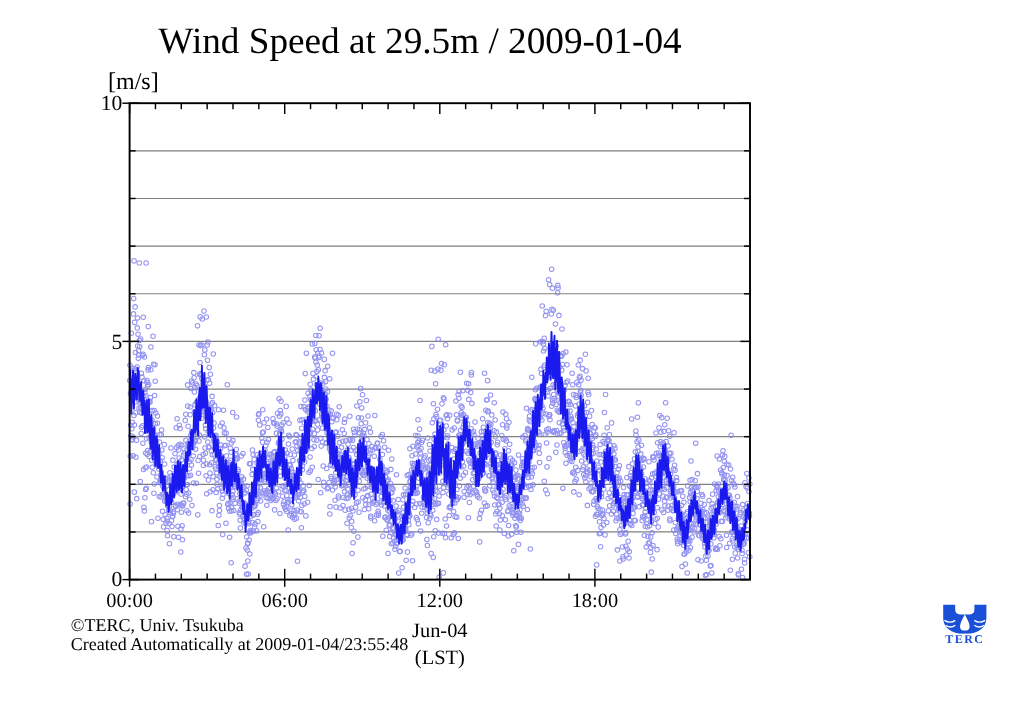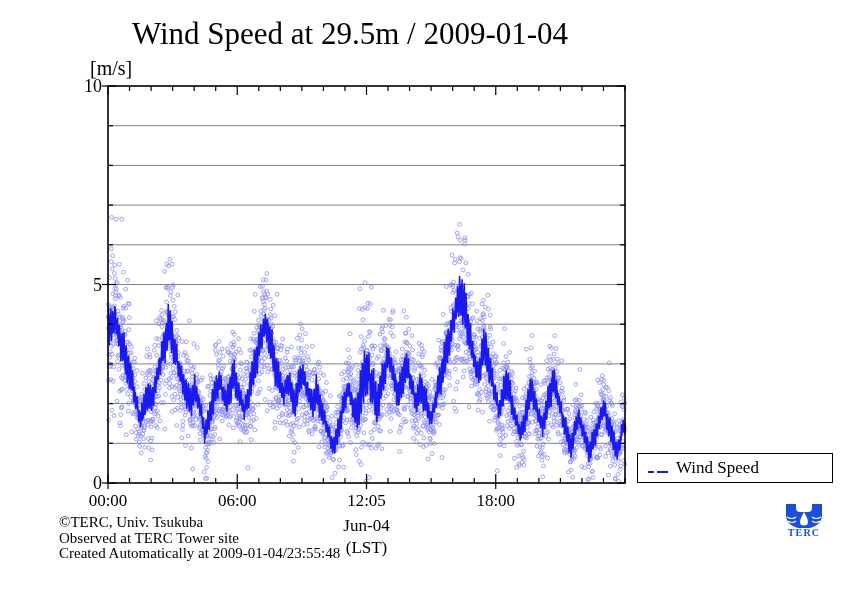--- a/index.html
+++ b/index.html
@@ -3321,40 +3321,30 @@
 
   <div class="ytick-wrap" id="ytick-wrap">
       <div class="ytick-label" style="top: 483px;">0</div>
       <div class="ytick-label" style="top: 284.5px;">5</div>
       <div class="ytick-label" style="top: 86px;">10</div>
     </div>
 
   <div id="xtick-wrap">
       <div class="xtick-label" style="left: 108px; top: 491px; text-align: right;">00:00</div>
       <div class="xtick-label" style="left: 237.25px; top: 491px;">06:00</div>
-      <div class="xtick-label" style="left: 366.5px; top: 491px;">12:05</div>
+      <div class="xtick-label" style="left: 366.5px; top: 491px;">12:00</div>
       <div class="xtick-label" style="left: 495.75px; top: 491px;">18:00</div>
     </div>
 
   <div class="xaxis-sub" id="xlabel-main" style="left: 366.5px; top: 516px;">Jun-04</div>
   <div class="xaxis-sub" id="xlabel-sub" style="left: 366.5px; top: 538px;">(LST)</div>
 
-  <div class="legend-box">
-    <span class="legend-swatch">
-      <svg width="22" height="10" viewBox="0 0 22 10">
-        <line x1="1" y1="5" x2="7" y2="5" stroke="#1a1aee" stroke-width="2"></line>
-        <line x1="10" y1="5" x2="21" y2="5" stroke="#1a1aee" stroke-width="2"></line>
-      </svg>
-    </span>
-    <span class="legend-label">Wind Speed</span>
-  </div>
 
   <div class="credits">
     <div class="credit-first">©TERC, Univ. Tsukuba</div>
-    <div>Observed at TERC Tower site</div>
     <div>Created Automatically at 2009-01-04/23:55:48</div>
   </div>
 
   <div class="logo">
     <svg width="40" height="34" viewBox="0 0 40 34">
       <path d="M2 1 L12 1 L12 5 Q12 9 16 9 L24 9 Q28 9 28 5 L28 1 L38 1 L38 12 Q38 24 20 26 Q2 24 2 12 Z" fill="#1a4fd8"></path>
       <path d="M20 9 Q16 16 16 19 Q16 22.5 20 22.5 Q24 22.5 24 19 Q24 16 20 9 Z" fill="#ffffff"></path>
       <path d="M3 14 Q8 17 12 14" stroke="#ffffff" stroke-width="1.1" fill="none"></path>
       <path d="M28 14 Q32 17 37 14" stroke="#ffffff" stroke-width="1.1" fill="none"></path>
       <path d="M4 18 Q8 21 12 18" stroke="#ffffff" stroke-width="1.1" fill="none"></path>

